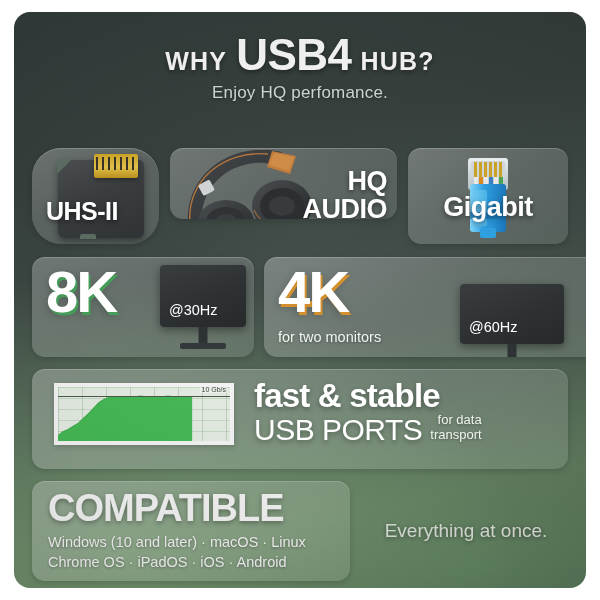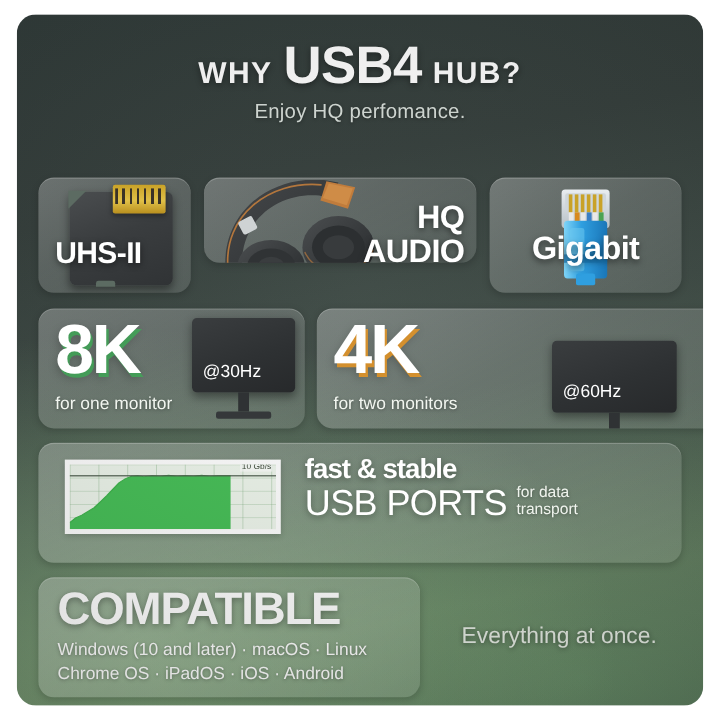--- a/index.html
+++ b/index.html
@@ -83,21 +83,21 @@
   
   .card {
     position: absolute;
     border-radius: 13px;
     background: linear-gradient(150deg, rgba(255,255,255,0.30) 0%, rgba(255,255,255,0.20) 45%, rgba(255,255,255,0.13) 100%);
     box-shadow: inset 0 1px 0 rgba(255,255,255,0.22), 0 2px 6px rgba(0,0,0,0.18);
     overflow: hidden;
   }
 
   
-  .c-uhs  { left: 18px;  top: 136px; width: 127px; height: 96px; }
+  .c-uhs  { left: 18px;  top: 136px; width: 127px; height: 96px; border-radius: 29px; }
   .c-hq   { left: 156px; top: 136px; width: 227px; height: 71px; }
   .c-giga { left: 394px; top: 136px; width: 160px; height: 96px; }
 
   .card-label {
     position: absolute;
     color: #ffffff;
     font-weight: bold;
     text-shadow: 0 2px 5px rgba(0,0,0,0.5);
     z-index: 6;
     line-height: 1.02;
@@ -265,21 +265,21 @@
   }
   .chart-svg { position: absolute; inset: 0; width: 100%; height: 100%; }
 
   .fast-wrap {
     position: absolute;
     left: 222px;
     top: 10px;
     z-index: 5;
   }
   .fast-l1 {
-    font-size: 23px;
+    font-size: 33px;
     font-weight: bold;
     color: #ffffff;
     letter-spacing: -0.8px;
     line-height: 1.03;
     text-shadow: 0 2px 5px rgba(0,0,0,0.35);
   }
   .fast-l2row { display: flex; align-items: flex-end; gap: 8px; }
   .fast-l2 {
     font-size: 30px;
     font-weight: normal;
@@ -287,20 +287,21 @@
     letter-spacing: -0.5px;
     line-height: 1.03;
     text-shadow: 0 2px 5px rgba(0,0,0,0.35);
   }
   .fast-note {
     font-size: 13px;
     color: #f0f4ee;
     line-height: 1.12;
     padding-bottom: 4px;
     text-shadow: 0 1px 3px rgba(0,0,0,0.35);
+    text-align: right;
   }
 
   
   .c-compat { left: 18px; top: 469px; width: 318px; height: 100px; }
   .compat-title {
     position: absolute;
     left: 16px; top: 8px;
     font-size: 38px;
     font-weight: bold;
     color: #ffffff;
@@ -429,21 +430,20 @@
           <rect x="14" y="36" width="12" height="36" rx="2" fill="#6ec8ef" opacity="0.55"></rect>
           <rect x="9" y="58" width="36" height="7" fill="#1b7fc0" opacity="0.7"></rect>
 
           <rect x="19" y="74" width="16" height="10" rx="2" fill="#2f9fe0"></rect>
         </svg>
         <div class="card-label lbl-giga">Gigabit</div>
       </div>
 
       <div class="card c-8k">
         <div class="res-num res-8k">8K</div>
-        <div class="res-sub">for one monitor</div>
         <div class="monitor m1">
           <div class="mon-screen">
             <span class="mon-hz">@30Hz</span>
           </div>
           <div class="mon-neck"></div>
           <div class="mon-base"></div>
         </div>
       </div>
 
       <div class="card c-4k">

